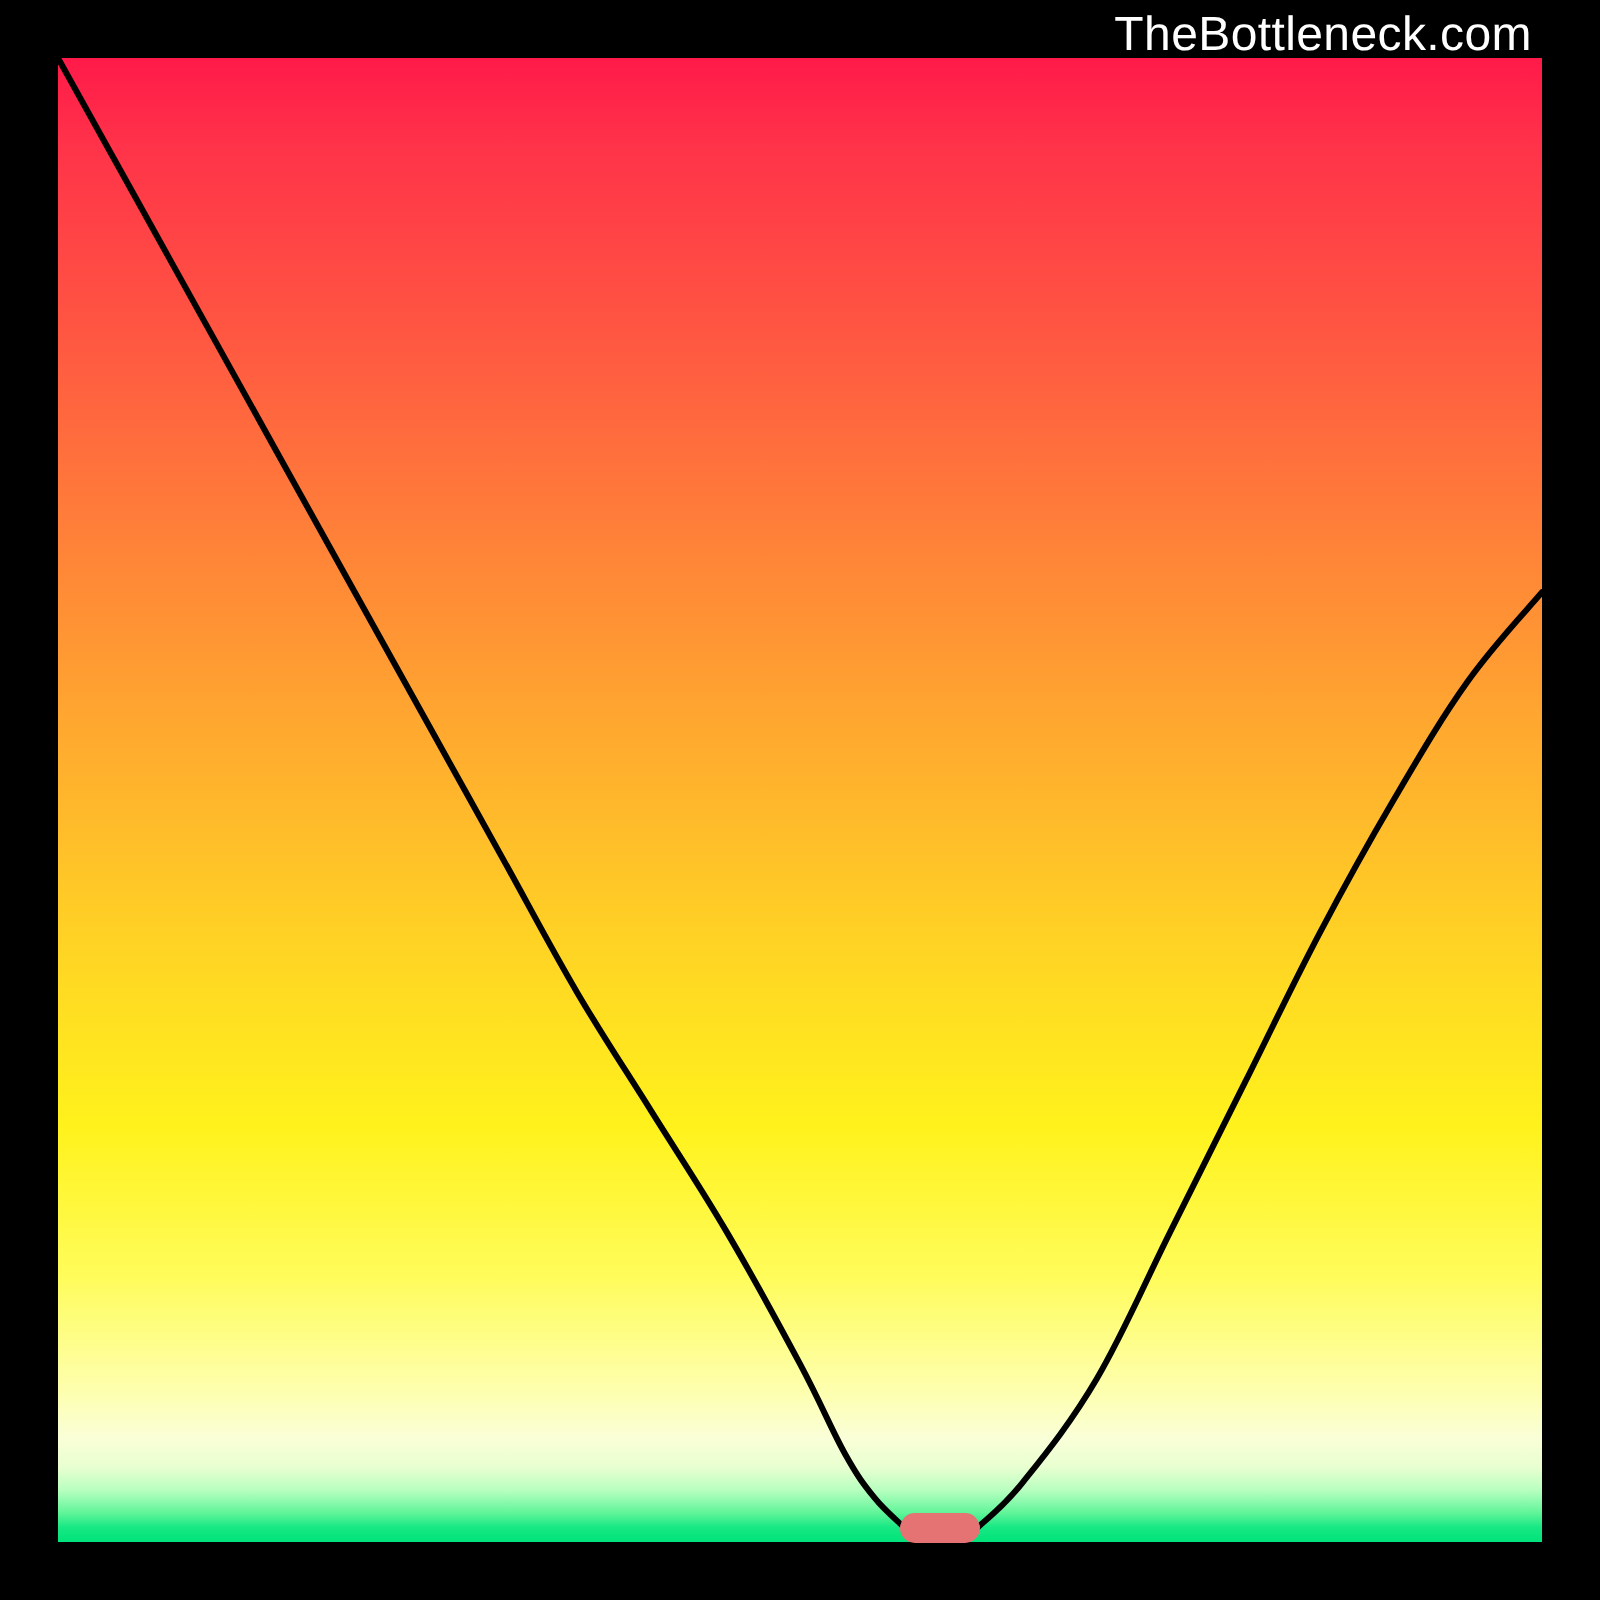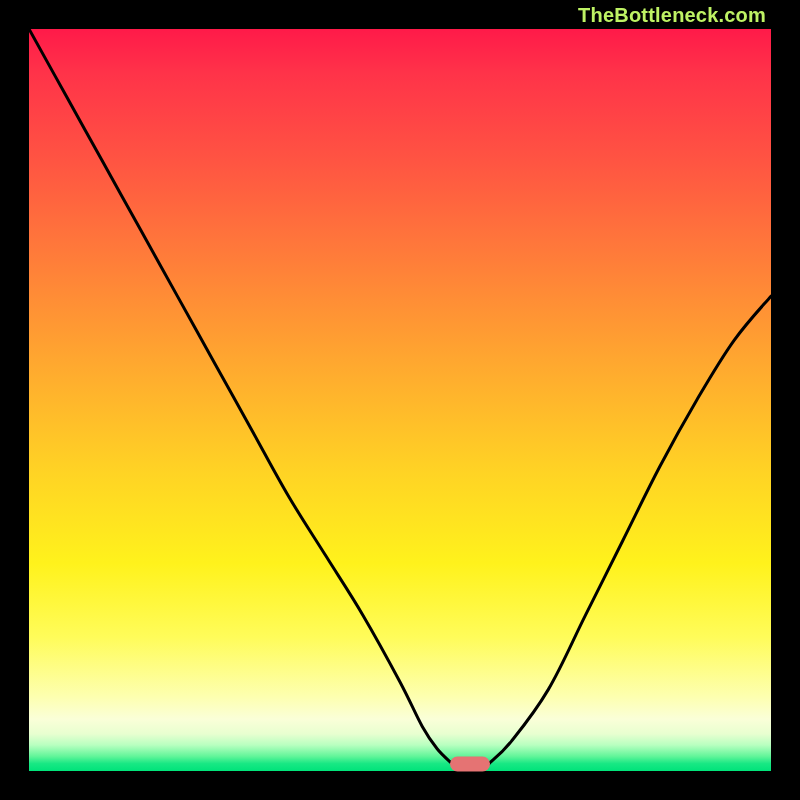--- a/index.html
+++ b/index.html
@@ -39,23 +39,23 @@
       #b8ffc0 96.5%,
       #63f59a 98%,
       #18e884 99%,
       #00e37a 100%
     );
   }
   .watermark {
     position: absolute;
     top: 4px;
     right: 34px;
-    color: #bef264;
-    font-size: 20px;
-    font-weight: 700;
+    color: #ffffff;
+    font-size: 24px;
+    font-weight: 400;
     letter-spacing: 0.2px;
     z-index: 20;
   }
   svg.curve {
     position: absolute;
     left: 0;
     top: 0;
     width: 742px;
     height: 742px;
     z-index: 5;

